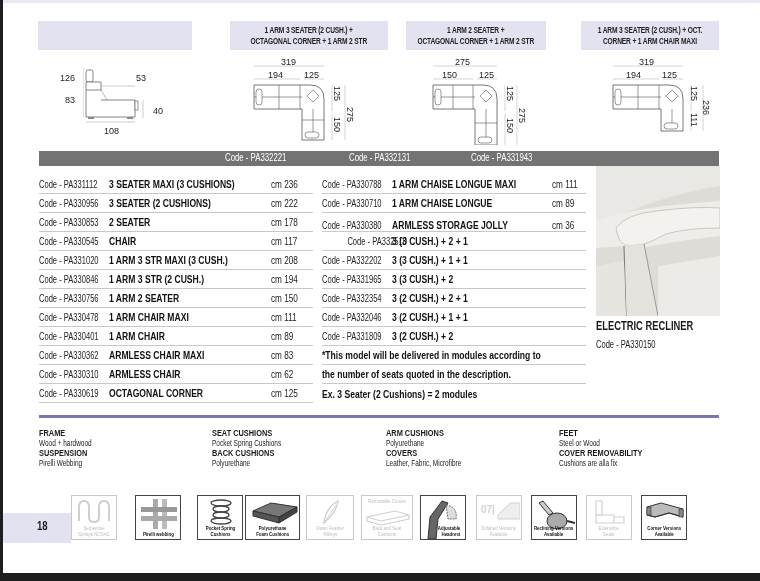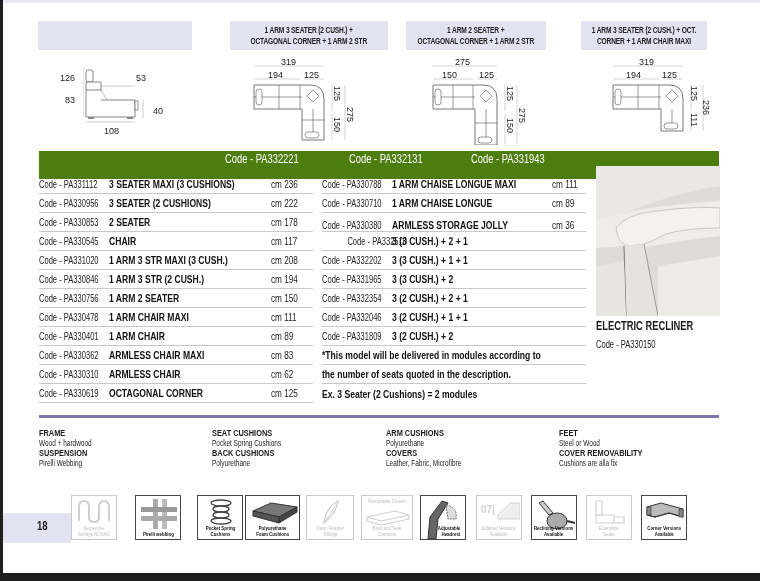--- a/index.html
+++ b/index.html
@@ -8,21 +8,21 @@
   .page { position: absolute; left: 3px; top: 0; width: 757px; height: 573px; background: #ffffff; }
   .top-rule { position: absolute; left: 0; top: 0; width: 757px; height: 3px; background: #e9e8f3; }
   .bottom-bar { position: absolute; left: 0; top: 573px; width: 760px; height: 8px; background: #1e1e1e; }
 
   .hdr-box { position: absolute; top: 21px; height: 29px; background: #e3e2f0; display: flex; align-items: center; justify-content: center; text-align: center; font-size: 8.5px; font-weight: bold; line-height: 11px; color: #222; letter-spacing: -0.2px; transform-origin: center; }
   .hdr-box span { display: block; transform: scaleX(0.78); white-space: nowrap; }
 
   .dim { position: absolute; font-size: 9px; color: #222; }
   .vtext { position: absolute; font-size: 9px; color: #222; transform: rotate(90deg); transform-origin: left top; }
 
-  .code-bar { position: absolute; left: 36px; top: 151px; width: 680px; height: 28px; background: #4d7c0f; color: #fff; font-size: 12px; }
+  .code-bar { position: absolute; left: 36px; top: 151px; width: 680px; height: 15px; background: #737373; color: #fff; font-size: 10px; }
   .code-bar span { position: absolute; top: 1px; transform: scaleX(0.78); transform-origin: left center; white-space: nowrap; }
 
   .row { position: absolute; height: 19px; border-bottom: 1px solid #c8c8c8; display: flex; align-items: center; white-space: nowrap; }
   .row .code { font-size: 10.5px; color: #222; transform: scaleX(0.72); transform-origin: left center; display: inline-block; width: 118px; }
   .row .name { font-size: 11px; font-weight: bold; color: #111; transform: scaleX(0.78); transform-origin: left center; display: inline-block; position: absolute; }
   .row .cm { font-size: 10.5px; color: #222; transform: scaleX(0.78); transform-origin: left center; position: absolute; }
   .row .note { font-size: 11px; font-weight: bold; color: #111; transform: scaleX(0.78); transform-origin: left center; display: inline-block; }
 
   .photo { position: absolute; left: 593px; top: 166px; width: 124px; height: 150px; background: linear-gradient(135deg, #d9d8d3 0%, #e8e7e3 30%, #cfcec9 60%, #e2e1dd 100%); overflow: hidden; }
 
@@ -55,21 +55,21 @@
         <span>1 ARM 3 SEATER (2 CUSH.) +</span>
         <span>OCTAGONAL CORNER + 1 ARM 2 STR</span>
       </div>
   </div>
   <div class="hdr-box" style="left:403px;width:140px;">
     <div>
         <span>1 ARM 2 SEATER +</span>
         <span>OCTAGONAL CORNER + 1 ARM 2 STR</span>
       </div>
   </div>
-  <div class="hdr-box" style="left:578px;width:126px;">
+  <div class="hdr-box" style="left:578px;width:138px;">
     <div>
         <span>1 ARM 3 SEATER (2 CUSH.) + OCT.</span>
         <span>CORNER + 1 ARM CHAIR MAXI</span>
       </div>
   </div>
 
   <div>
     <svg style="position:absolute;left:80px;top:68px;" width="64" height="60" viewBox="0 0 64 60">
       <rect x="3" y="2" width="7" height="12" rx="2" fill="#fff" stroke="#666" stroke-width="0.8"></rect>
       <path d="M3 14 L18 14 L18 22 L3 22 Z" fill="#fff" stroke="#666" stroke-width="0.8"></path>

